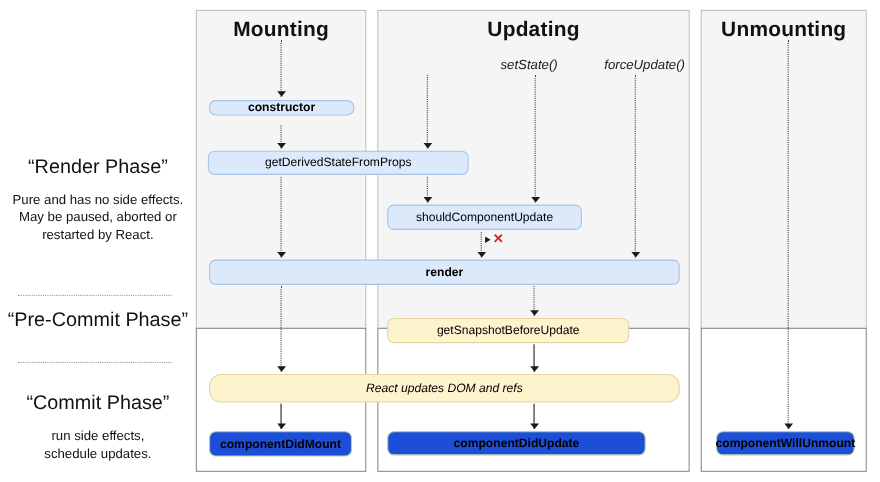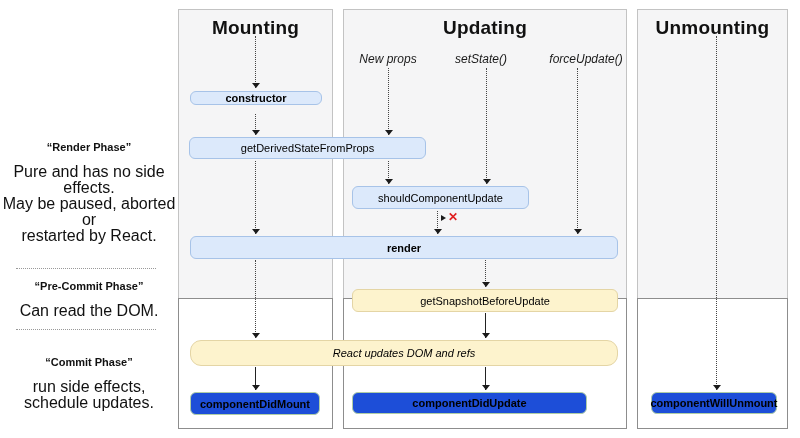--- a/index.html
+++ b/index.html
@@ -38,22 +38,22 @@
   }
   .vline.solid { border-left:1px solid #222; }
   .vline::after {
     content:""; position:absolute; left:-4px; bottom:0; width:0; height:0;
     border-left:4px solid transparent; border-right:4px solid transparent;
     border-top:5px solid #1a1a1a;
   }
   .sep { position:absolute; left:16px; width:140px; height:0;
          border-top:1px dotted #999; }
   .side-phase { position:absolute; left:0; width:178px; text-align:center; }
-  .side-title { font-weight:bold; font-size:11px; margin:0 0 11px 0; }
-  .side-line  { font-size:16px; line-height:16px; }
+  .side-title { font-weight:normal; font-size:18px; margin:0 0 11px 0; }
+  .side-line  { font-size:12px; line-height:16px; }
   .stop-x {
     position:absolute; left:448px; top:211px; color:#e01f1f;
     font-weight:bold; font-size:12px; z-index:4; line-height:12px;
   }
   .mini-arrow-right {
     position:absolute; left:441px; top:215px; width:0; height:0; z-index:4;
     border-top:3px solid transparent; border-bottom:3px solid transparent;
     border-left:5px solid #1a1a1a;
   }
 </style>
@@ -66,34 +66,32 @@
   <div class="panel-top" style="left:343px;width:284px;"></div>
   <div class="panel-top" style="left:637px;width:151px;"></div>
   <div class="panel-bottom" style="left:178px;width:155px;"></div>
   <div class="panel-bottom" style="left:343px;width:284px;"></div>
   <div class="panel-bottom" style="left:637px;width:151px;"></div>
 
   <div class="col-header" style="left:178px;width:155px;">Mounting</div>
   <div class="col-header" style="left:343px;width:284px;">Updating</div>
   <div class="col-header" style="left:637px;width:151px;">Unmounting</div>
 
-  <div class="trigger" style="left:328px;">New props</div>
   <div class="trigger" style="left:421px;">setState()</div>
   <div class="trigger" style="left:526px;text-align:center;">forceUpdate()</div>
 
   <div class="side-phase" style="top:141px;">
     <div class="side-title">“Render Phase”</div>
     <div class="side-line">Pure and has no side effects.</div>
     <div class="side-line">May be paused, aborted or</div>
     <div class="side-line">restarted by React.</div>
   </div>
   <div class="sep" style="top:268px;"></div>
   <div class="side-phase" style="top:280px;">
     <div class="side-title">“Pre-Commit Phase”</div>
-    <div class="side-line">Can read the DOM.</div>
   </div>
   <div class="sep" style="top:329px;"></div>
   <div class="side-phase" style="top:356px;">
     <div class="side-title">“Commit Phase”</div>
     <div class="side-line">run side effects,</div>
     <div class="side-line">schedule updates.</div>
   </div>
 
   <div class="vline" style="left:255px;top:36px;height:52px;"></div>
   <div class="vline" style="left:255px;top:114px;height:21px;"></div>
@@ -112,19 +110,19 @@
 
   <div class="vline" style="left:716px;top:36px;height:354px;"></div>
 
   <div class="mini-arrow-right"></div>
   <div class="stop-x">✕</div>
 
   <div class="mbox blue bold" style="left:190px;top:91px;width:132px;height:14px;">constructor</div>
   <div class="mbox blue" style="left:189px;top:137px;width:237px;height:22px;">getDerivedStateFromProps</div>
   <div class="mbox blue" style="left:352px;top:186px;width:177px;height:23px;">shouldComponentUpdate</div>
   <div class="mbox blue bold" style="left:190px;top:236px;width:428px;height:23px;">render</div>
-  <div class="mbox yellow" style="left:352px;top:289px;width:266px;height:23px;">getSnapshotBeforeUpdate</div>
+  <div class="mbox yellow" style="left:352px;top:289px;width:220px;height:23px;">getSnapshotBeforeUpdate</div>
   <div class="mbox yellow italic" style="left:190px;top:340px;width:428px;height:26px;">React updates DOM and refs</div>
   <div class="mbox green bold" style="left:190px;top:392px;width:130px;height:23px;">componentDidMount</div>
   <div class="mbox green bold" style="left:352px;top:392px;width:235px;height:22px;">componentDidUpdate</div>
   <div class="mbox green bold" style="left:651px;top:392px;width:126px;height:22px;">componentWillUnmount</div>
 
 </div>
 
 </body></html>

